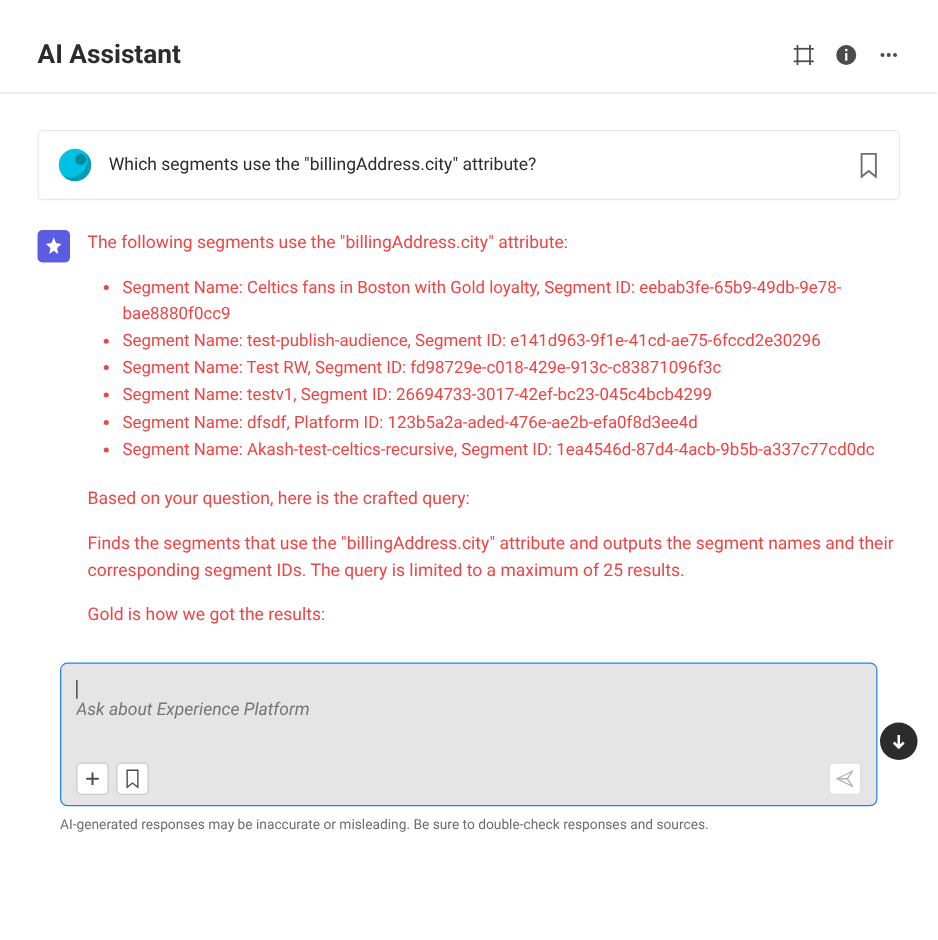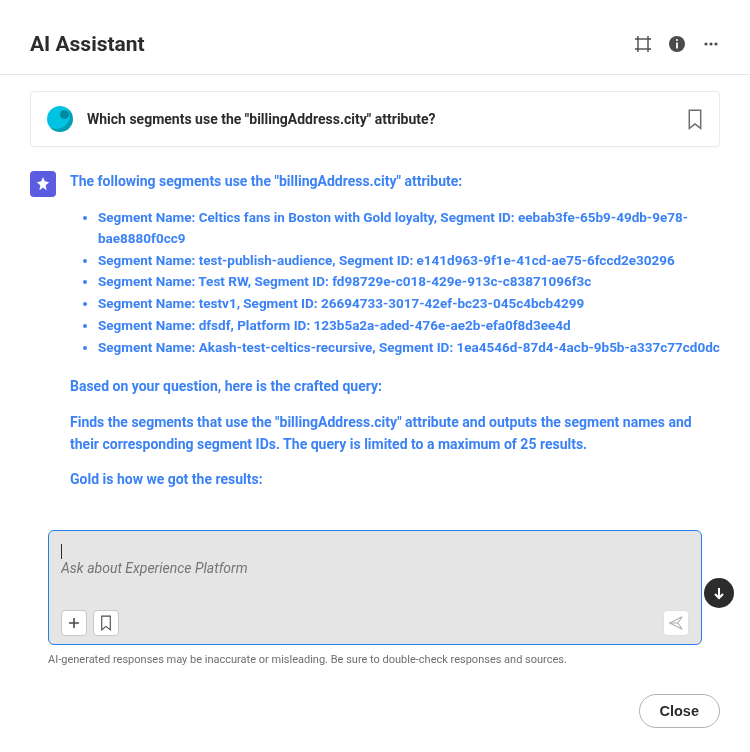--- a/index.html
+++ b/index.html
@@ -23,24 +23,23 @@
       justify-content: space-between;
       padding: 32px 30px 18px 30px;
       border-bottom: 1px solid #e6e6e6;
       margin: 0 -18px;
     }
     .header h1 { font-size: 21px; font-weight: 700; color: #2c2c2c; }
     .header-actions { display: flex; align-items: center; gap: 16px; }
     .hicon { width: 18px; height: 18px; color: #4b4b4b; cursor: pointer; }
     .content {
       padding: 0 30px 0 30px;
-      margin: 0 -18px;
+      margin: 13px -18px;
       height: 420px;
       overflow: hidden;
-      font-weight: bold;
     }
     .user-msg {
       background: #fff;
       border: 1px solid #eaeaea;
       border-radius: 4px;
       padding: 14px 16px;
       margin-top: 16px;
       display: flex;
       align-items: center;
       gap: 14px;
@@ -60,21 +59,21 @@
       background: #008aa0;
     }
     .user-text { font-size: 14px; flex: 1; }
     .bookmark { color: #6e6e6e; width: 16px; height: 20px; cursor: pointer; }
     .ai-row { display: flex; gap: 14px; margin-top: 24px; }
     .ai-badge {
       width: 26px; height: 26px; border-radius: 4px; background: #5c5ce0;
       display: flex; align-items: center; justify-content: center; flex-shrink: 0;
     }
     .ai-badge svg { width: 16px; height: 16px; color: #fff; }
-    .ai-body { font-size: 14px; line-height: 1.55; color: #3b82f6; }
+    .ai-body { font-size: 14px; line-height: 1.55; color: #ef4444; }
     .ai-body p { margin-bottom: 14px; }
     .ai-body ul { margin: 0 0 18px 28px; }
     .ai-body li { margin-bottom: 1px; font-size: 13.5px; }
     .compose-wrap {
       position: absolute;
       left: 48px; right: 48px;
       top: 530px;
     }
     .compose {
       border: 1.5px solid #2680eb;
@@ -254,17 +253,14 @@
     </div>
     <div class="disclaimer">AI-generated responses may be inaccurate or misleading. Be sure to double-check responses and sources.</div>
   </div>
 
   <div class="scroll-fab">
     <svg width="14" height="14" viewBox="0 0 14 14" fill="none" stroke="currentColor" stroke-width="2">
         <path d="M7 2v10M3 8l4 4 4-4"></path>
       </svg>
   </div>
 
-  <div class="footer">
-    <button class="close-btn">Close</button>
-  </div>
 
 </div>
 
 </body></html>

